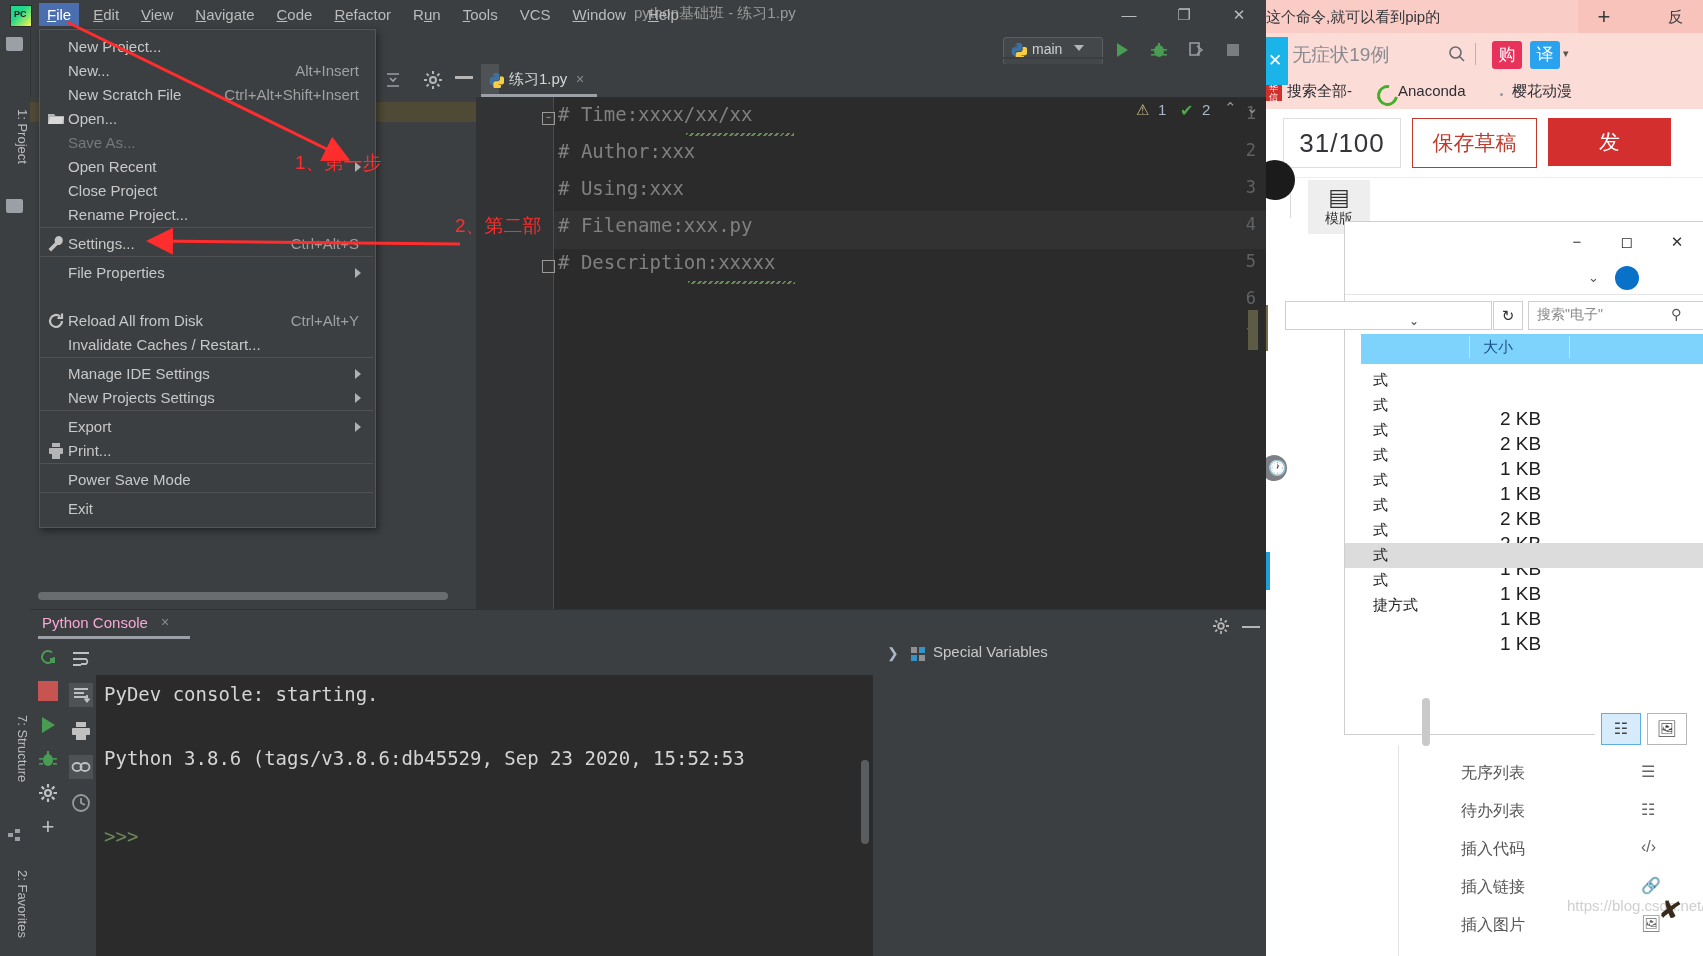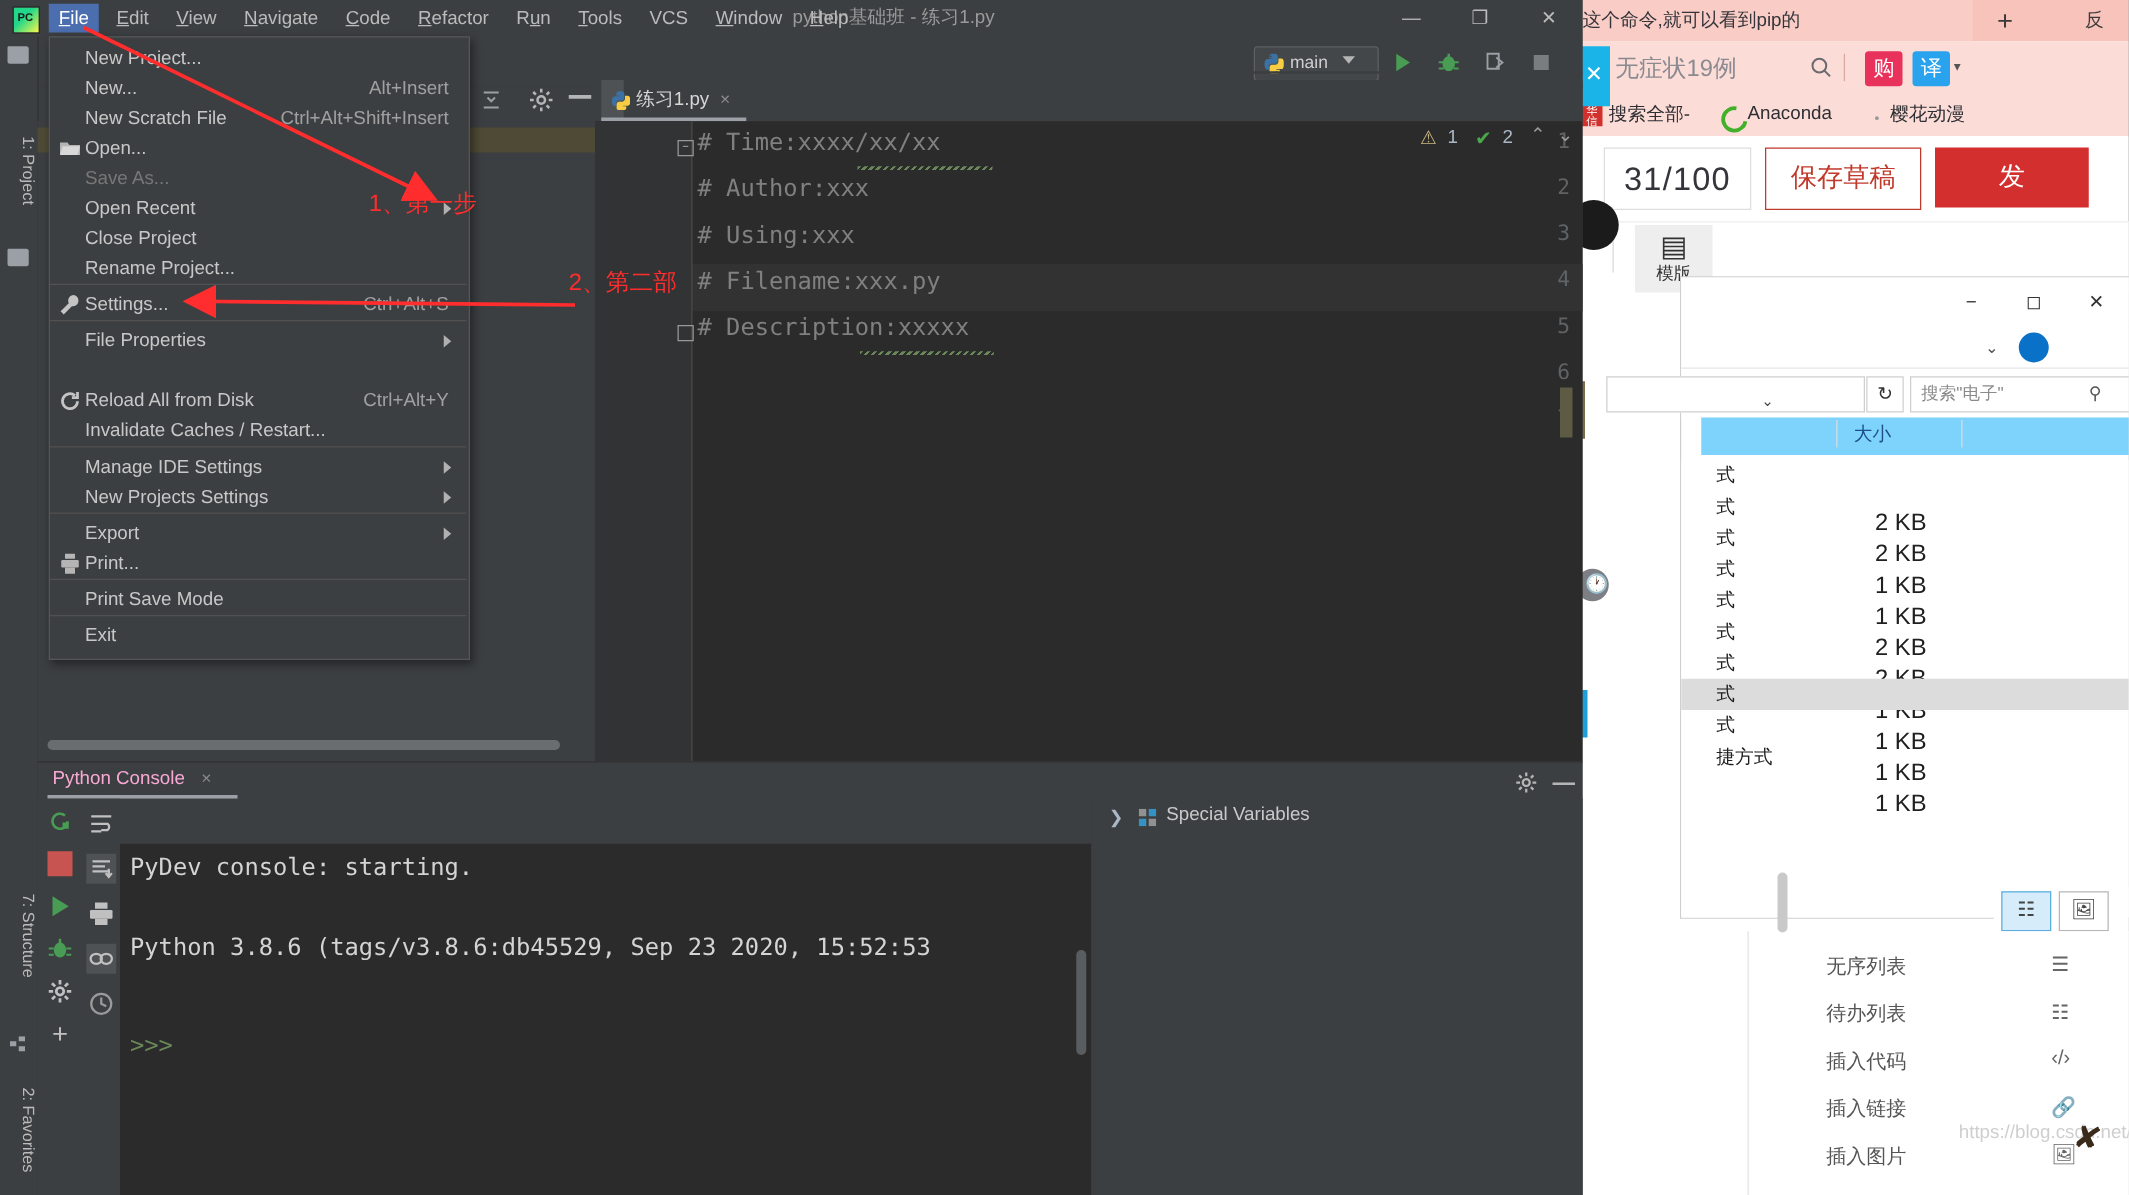--- a/index.html
+++ b/index.html
@@ -642,21 +642,21 @@
       <div class="mrow" style="top: 409px;">
         <span class="mi"><svg viewBox="0 0 18 18" width="18" height="18">
             <rect x="5" y="1" width="8" height="4" fill="#b5b5b5"></rect>
             <rect x="2" y="6" width="14" height="6" rx="1" fill="#b5b5b5"></rect>
             <rect x="5" y="12" width="8" height="5" fill="#b5b5b5"></rect>
           </svg></span>
         <span class="lbl">Print...</span>
       </div>
       <div class="msep" style="top: 433px;"></div>
       <div class="mrow" style="top: 438px;">
-        <span class="lbl">Print Save Mode</span>
+        <span class="lbl">Power Save Mode</span>
       </div>
       <div class="msep" style="top: 462px;"></div>
       <div class="mrow" style="top: 467px;">
         <span class="lbl">Exit</span>
       </div>
     </div>
 </div>
 
 <svg class="ann">
   <defs>

